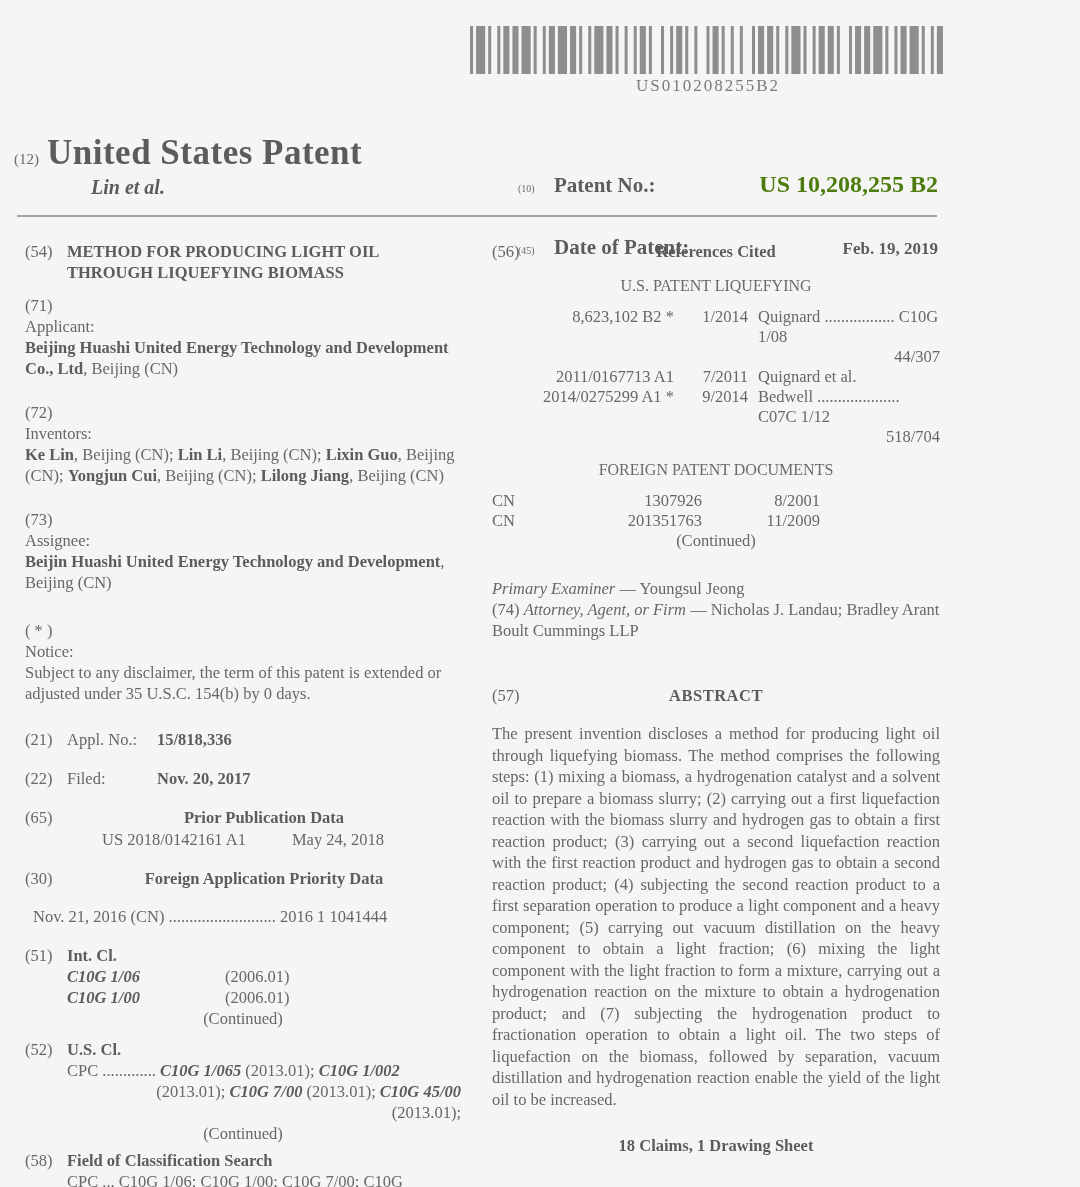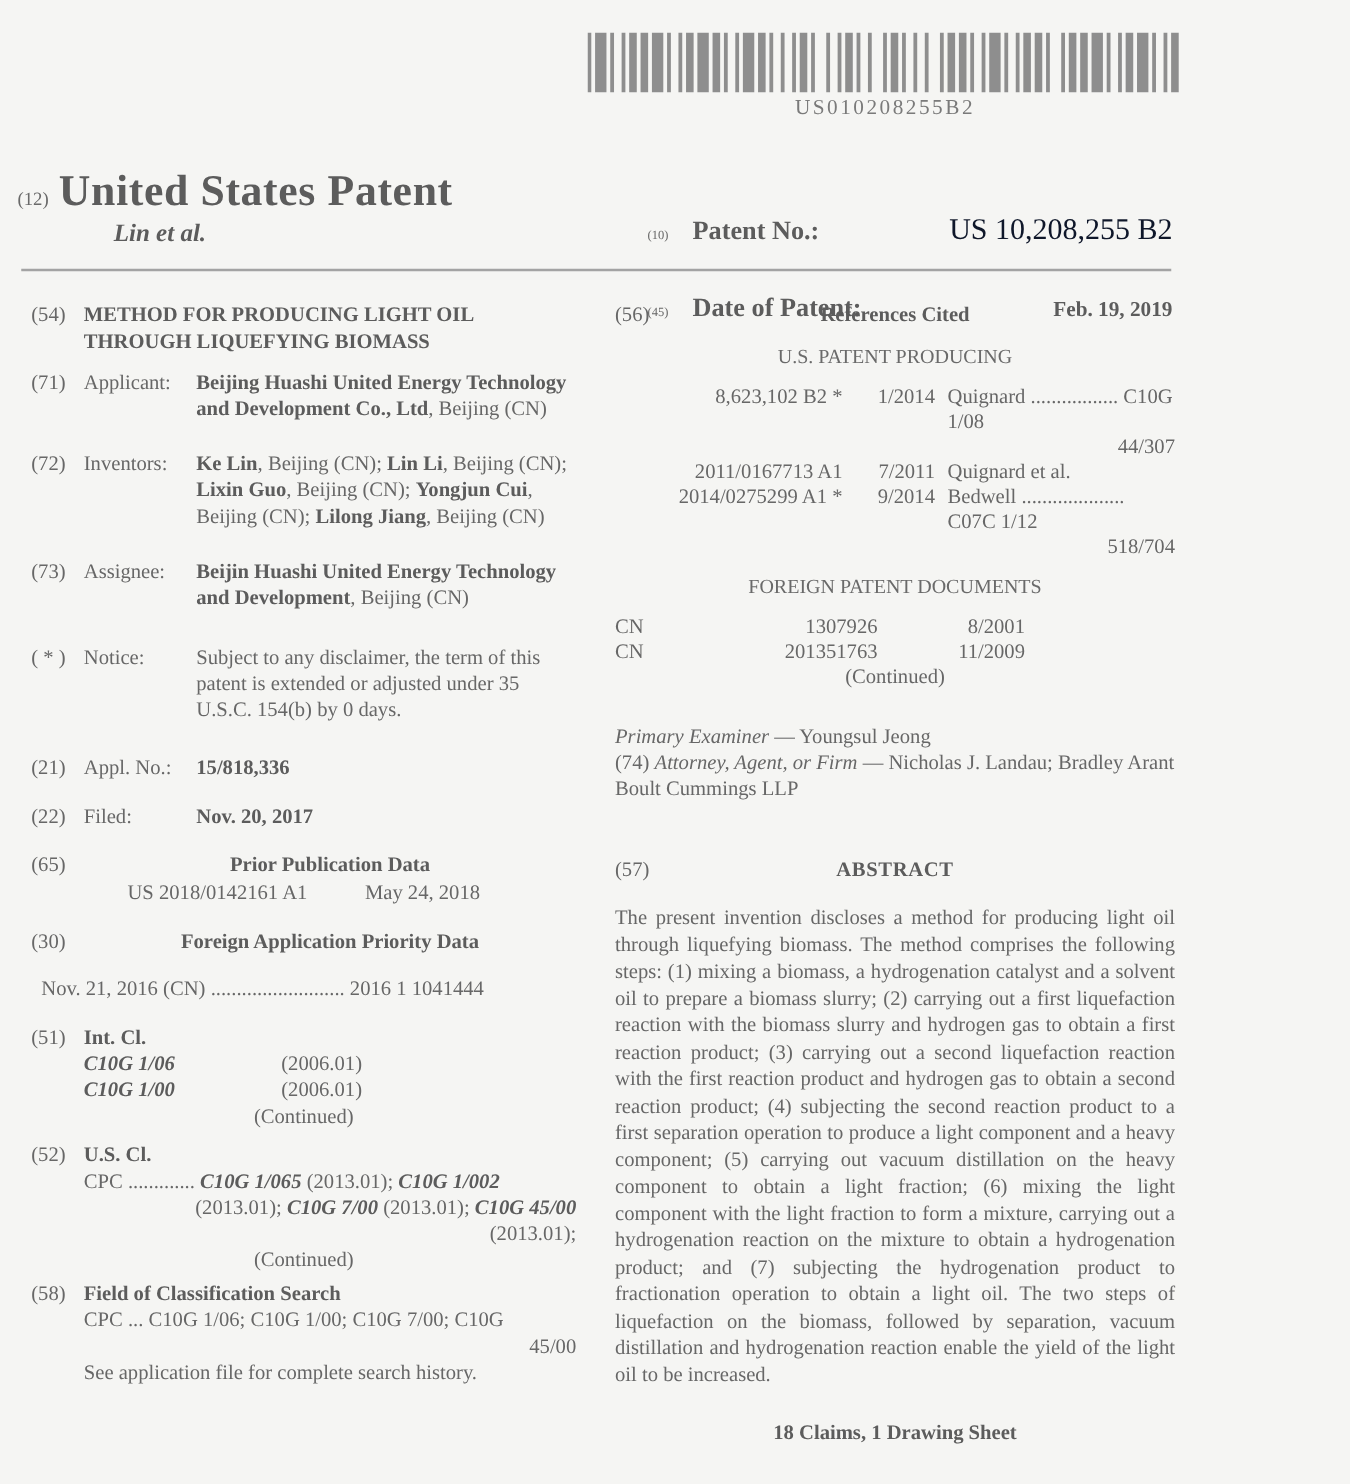--- a/index.html
+++ b/index.html
@@ -23,36 +23,36 @@
   
   .header-left { position:absolute; left:14px; top:133px; display:flex; align-items:baseline; }
   .hdr-tag { font-size:15px; color:#6a6a6a; margin-right:8px; }
   .hdr-title { font-size:35px; font-weight:bold; color:#5c5c5c; letter-spacing:0.5px; }
   .hdr-byline { font-size:20px; font-weight:bold; color:#5c5c5c; margin-left:58px; margin-top:3px; position:absolute; top:170px; left:0;font-style:italic; }
 
   .header-right { position:absolute; left:518px; top:140px; width:420px; }
   .hr-row { display:flex; align-items:baseline; margin-bottom:4px; }
   .hr-tag { font-size:10px; width:36px;margin-top:43px; }
   .hr-label { font-size:21px; font-weight:bold; color:#5c5c5c; }
-  .hr-val-patent { font-size:24px; font-weight:normal; color:#0f172a; margin-left:auto;text-align:center; }
+  .hr-val-patent { font-size:24px; font-weight:bold; color:#4d7c0f; margin-left:auto;text-align:center; }
   .hr-val-date { font-size:17px; font-weight:bold; color:#5c5c5c; margin-left:auto; }
 
   .rule { position:absolute; left:17px; top:215px; width:920px; height:2px; background:#a3a3a3; }
 
   
   .col-left  { position:absolute; left:25px;  top:241px; width:436px; font-size:16.5px; line-height:21px; }
   .col-right { position:absolute; left:492px; top:241px; width:448px; font-size:16.5px; line-height:21px; }
 
   .row { display:flex; }
   .tag { width:42px; flex:none; }
   .lbl { width:90px; flex:none; }
   .val { flex:1; }
 
   .sec-title { margin-bottom:12px; }
-  .sec { margin-bottom:23px; }
+  .sec { margin-bottom:23px;flex-direction:column; }
   .sec-sm { margin-bottom:18px; }
 
   .center { text-align:center; }
   .right-al { text-align:right; }
 
   .cls-row { display:flex; padding-left:42px; }
   .cls-name { width:158px; flex:none; }
 
   .cpc-l1 { padding-left:42px; }
   .pl42 { padding-left:42px; }
@@ -263,21 +263,21 @@
 
 </div>
 
 <div class="col-right">
 
   <div class="row">
     <span class="tag" style="width:60px;">(56)</span>
     <span class="val b center" style="padding-right:60px;">References Cited</span>
   </div>
 
-  <div class="docs-head">U.S. PATENT PRODUCING</div>
+  <div class="docs-head">U.S. PATENT LIQUEFYING</div>
 
   <div>
     <div class="refrow">
       <span class="rc1">8,623,102 B2 *</span>
       <span class="rc2">1/2014</span>
       <span class="rc3">Quignard ................. C10G 1/08</span>
     </div>
     <div class="right-al cont-line">44/307</div>
     <div class="refrow">
       <span class="rc1">2011/0167713 A1</span>

